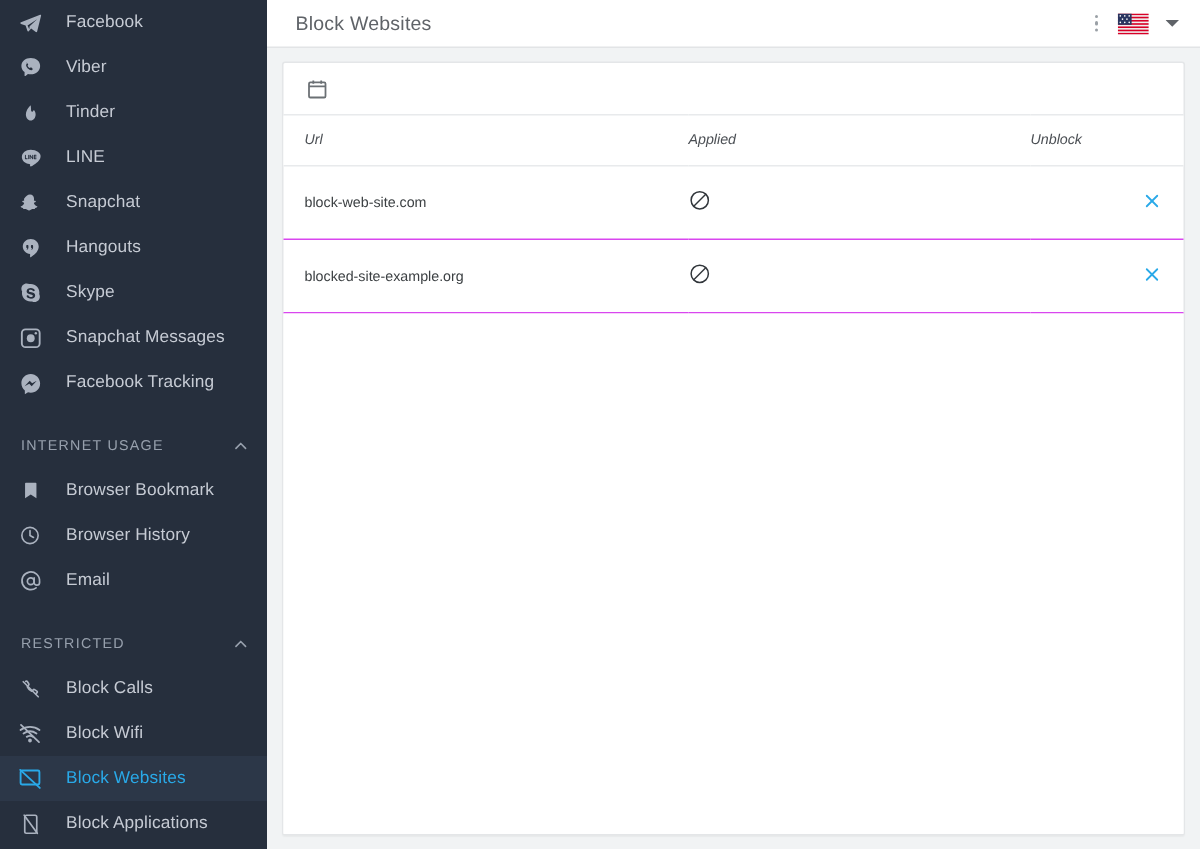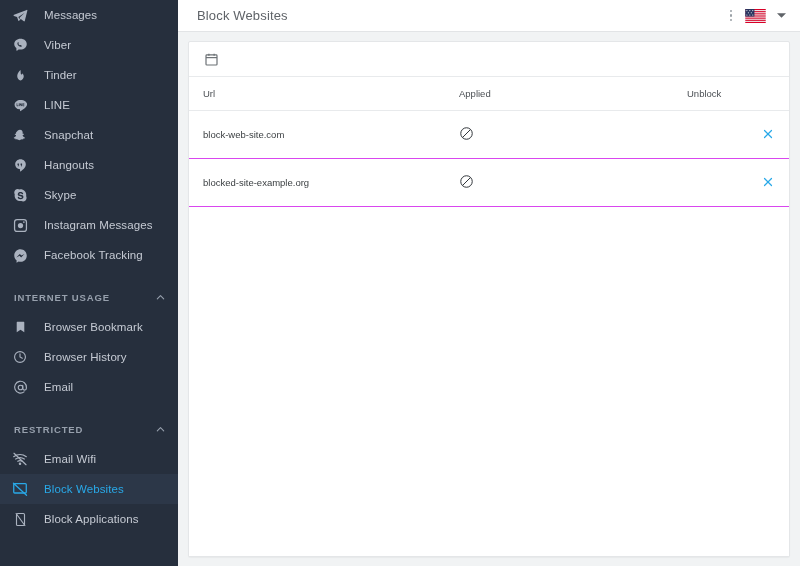--- a/index.html
+++ b/index.html
@@ -44,21 +44,21 @@
 
   .section-head {
     display: flex; align-items: center;
     height: 30px;
     padding: 0 12px 0 14px;
     margin-top: 12px;
     cursor: pointer;
   }
   .section-title {
     font-size: 9.5px;
-    font-weight: bold;
+    font-weight: normal;
     letter-spacing: .85px;
     color: #97a0ad;
     flex: 1;
   }
   .section-chev { color: #97a0ad; display: flex; }
 
   .sidebar-spacer { height: 8px; }
 
   
   .main {
@@ -119,20 +119,21 @@
   table.grid { width: 100%; border-collapse: collapse; table-layout: fixed; }
   table.grid th {
     font-size: 9.5px;
     font-weight: normal;
     color: #4b4f54;
     text-align: left;
     padding: 11px 0 11px 0;
     border-top: 1px solid #e8eaec;
     border-bottom: 1px solid #e8eaec;
     background: #fff;
+    font-style: italic;
   }
   table.grid td {
     font-size: 9.5px;
     color: #3c4043;
     padding: 15px 0 15px 0;
     border-bottom: 1px solid #d946ef;
     vertical-align: middle;
   }
   .col-url   { width: 45%; padding-left: 14px !important; }
   .col-appl  { width: 38%; text-align: left; }
@@ -155,21 +156,21 @@
   <aside class="sidebar">
 
     <div>
 
       <div class="nav-item">
         <span class="nav-icon">
           <svg width="15" height="15" viewBox="0 0 24 24" fill="currentColor">
               <path d="M22 3L1.6 10.9c-.9.3-.9 1.5 0 1.8l4.9 1.6 1.9 5.8c.2.6 1 .8 1.4.3l2.6-2.8 5 3.7c.5.4 1.3.1 1.4-.6L23 4c.2-.8-.5-1.3-1-1zM8.6 14.4l10.2-6.7-8 7.6-.4 3.1-1.8-4z"></path>
             </svg>
         </span>
-        <span class="nav-label">Messages</span>
+        <span class="nav-label">Facebook</span>
       </div>
 
       <div class="nav-item">
         <span class="nav-icon">
           <svg width="15" height="15" viewBox="0 0 24 24" fill="currentColor">
               <path d="M12 1C6.3 1 2 4.7 2 9.6c0 2.7 1.3 5 3.4 6.5v3.6c0 .5.6.8 1 .5l2.6-2c.9.2 1.9.3 3 .3 5.7 0 10-3.7 10-8.9S17.7 1 12 1zm-4.7 5.3c.3-.1.6 0 .8.2l1 1.2c.2.3.2.6 0 .8l-.4.5c-.1.2-.1.3 0 .5.4.8 1.3 1.7 2.1 2.1.2.1.4.1.5 0l.5-.4c.2-.2.6-.2.8 0l1.2 1c.2.2.3.5.2.8-.2.6-.8 1.1-1.5 1.1-2.4 0-5.5-3.1-5.5-5.5 0-.7.5-1.2 1.1-1.4z"></path>
             </svg>
         </span>
         <span class="nav-label">Viber</span>
       </div>
@@ -220,21 +221,21 @@
       </div>
 
       <div class="nav-item">
         <span class="nav-icon">
           <svg width="15" height="15" viewBox="0 0 24 24" fill="none" stroke="currentColor" stroke-width="2">
               <rect x="2.5" y="2.5" width="19" height="19" rx="4"></rect>
               <circle cx="12" cy="12" r="4.2" fill="currentColor" stroke="none"></circle>
               <circle cx="17.4" cy="6.6" r="1.3" fill="currentColor" stroke="none"></circle>
             </svg>
         </span>
-        <span class="nav-label">Instagram Messages</span>
+        <span class="nav-label">Snapchat Messages</span>
       </div>
 
       <div class="nav-item">
         <span class="nav-icon">
           <svg width="15" height="15" viewBox="0 0 24 24" fill="currentColor">
               <path d="M12 2C6.4 2 2 6.2 2 11.8c0 3.2 1.4 6 3.7 7.9v3.9l3.4-1.9c.9.3 1.9.4 2.9.4 5.6 0 10-4.2 10-9.8S17.6 2 12 2zm1 13.2l-2.6-2.7-5 2.7 5.5-5.8 2.6 2.7 4.9-2.7-5.4 5.8z"></path>
             </svg>
         </span>
         <span class="nav-label">Facebook Tracking</span>
       </div>
@@ -281,32 +282,41 @@
 
     <div class="section-head">
       <span class="section-title">RESTRICTED</span>
       <span class="section-chev">
         <svg width="11" height="11" viewBox="0 0 24 24" fill="none" stroke="currentColor" stroke-width="2.4" stroke-linecap="round" stroke-linejoin="round">
             <polyline points="5 15 12 8 19 15"></polyline>
           </svg>
       </span>
     </div>
 
+    <div class="nav-item">
+      <span class="nav-icon">
+        <svg width="15" height="15" viewBox="0 0 24 24" fill="none" stroke="currentColor" stroke-width="1.8" stroke-linecap="round">
+            <path d="M6.6 3.6c.5-.5 1.3-.4 1.7.2l1.6 2.4c.3.5.2 1.1-.2 1.5l-1 .9c-.3.3-.4.7-.2 1 .9 1.8 2.4 3.3 4.2 4.2.4.2.8.1 1-.2l.9-1c.4-.4 1-.5 1.5-.2l2.4 1.6c.6.4.7 1.2.2 1.7l-1.3 1.3"></path>
+            <line x1="4" y1="4" x2="20" y2="20"></line>
+          </svg>
+      </span>
+      <span class="nav-label">Block Calls</span>
+    </div>
 
     <div class="nav-item">
       <span class="nav-icon">
         <svg width="16" height="16" viewBox="0 0 24 24" fill="none" stroke="currentColor" stroke-width="1.8" stroke-linecap="round">
             <path d="M2.5 8.5a16 16 0 0 1 19 0"></path>
             <path d="M5.5 12a11.5 11.5 0 0 1 13 0"></path>
             <path d="M8.7 15.4a6.5 6.5 0 0 1 6.6 0"></path>
             <circle cx="12" cy="19" r="1" fill="currentColor"></circle>
             <line x1="3" y1="3.4" x2="21" y2="20.6"></line>
           </svg>
       </span>
-      <span class="nav-label">Email Wifi</span>
+      <span class="nav-label">Block Wifi</span>
     </div>
 
     <div class="nav-item active">
       <span class="nav-icon">
         <svg width="16" height="16" viewBox="0 0 24 24" fill="none" stroke="currentColor" stroke-width="1.9" stroke-linecap="round">
             <rect x="2.6" y="4" width="18.8" height="14" rx="1.4"></rect>
             <line x1="2.2" y1="3.4" x2="21.8" y2="21.4"></line>
           </svg>
       </span>
       <span class="nav-label">Block Websites</span>

